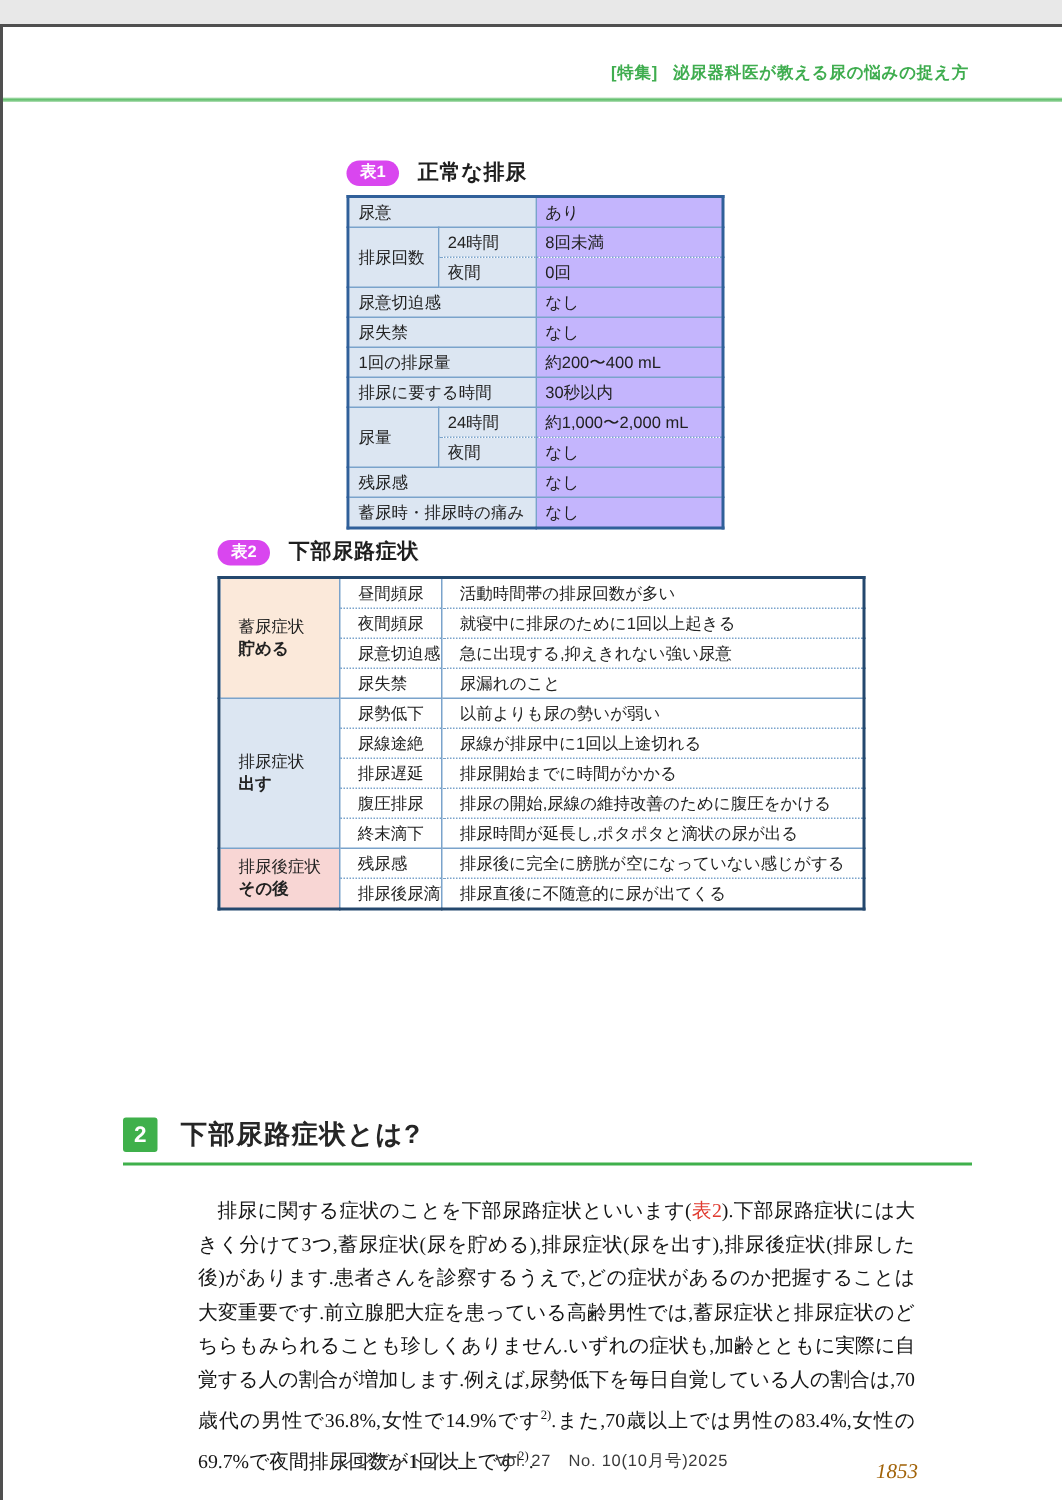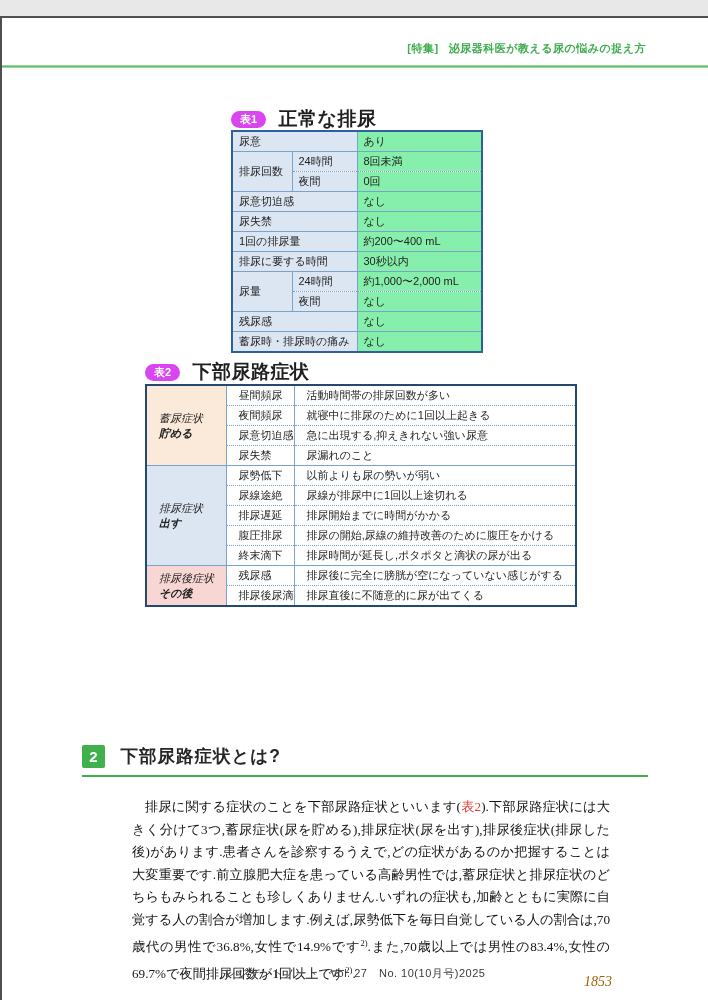--- a/index.html
+++ b/index.html
@@ -24,44 +24,44 @@
   
   .caption { position:absolute; white-space:nowrap; }
   .cap1 { left:229px; top:88px; }
   .cap2 { left:143px; top:341px; }
   .badge {
     display:inline-block; background:#d946ef; color:#fff;
     border-radius:9px; padding:0 9px; height:17px; line-height:17px;
     font-size:11px; font-weight:bold; vertical-align:middle;
   }
   .cap-title {
-    display:inline-block; margin-left:8px; font-size:19px; font-weight:bold;
+    display:inline-block; margin-left:8px; font-size:14px; font-weight:bold;
     color:#1f1f1f; vertical-align:middle; letter-spacing:0.5px;
   }
 
   
   table { border-collapse:collapse; table-layout:fixed; }
   td {
     font-size:11px; color:#222; height:19px; padding:0 6px;
     vertical-align:middle; overflow:hidden; white-space:nowrap;
   }
   .tbl1 {
     position:absolute; left:229px; top:112px; width:250px;
     border:2px solid #30609a;
   }
   .tbl1 td { border:1px solid #7aa3cb; }
   .tbl1 .lbl, .tbl1 .sub { background:#dce6f2; }
-  .tbl1 .val { background:#86efac; }
+  .tbl1 .val { background:#c4b5fd; }
 
   .tbl2 {
     position:absolute; left:143px; top:366px; width:430px;
     border:2px solid #24486e;
   }
   .tbl2 td { border:1px solid #7aa3cb;padding-left:12px; }
-  .grp { padding:2px 6px; line-height:15px; white-space:normal;font-style:italic; }
+  .grp { padding:2px 6px; line-height:15px; white-space:normal; }
   .g1 { background:#fbe9da; }
   .g2 { background:#dce6f2; }
   .g3 { background:#f8d6d4; }
   .grp .kw { font-weight:bold; }
 
   
   .bb-dot { border-bottom:1px dotted #7aa3cb !important; }
   .bt-dot { border-top:1px dotted #7aa3cb !important; }
 
   

